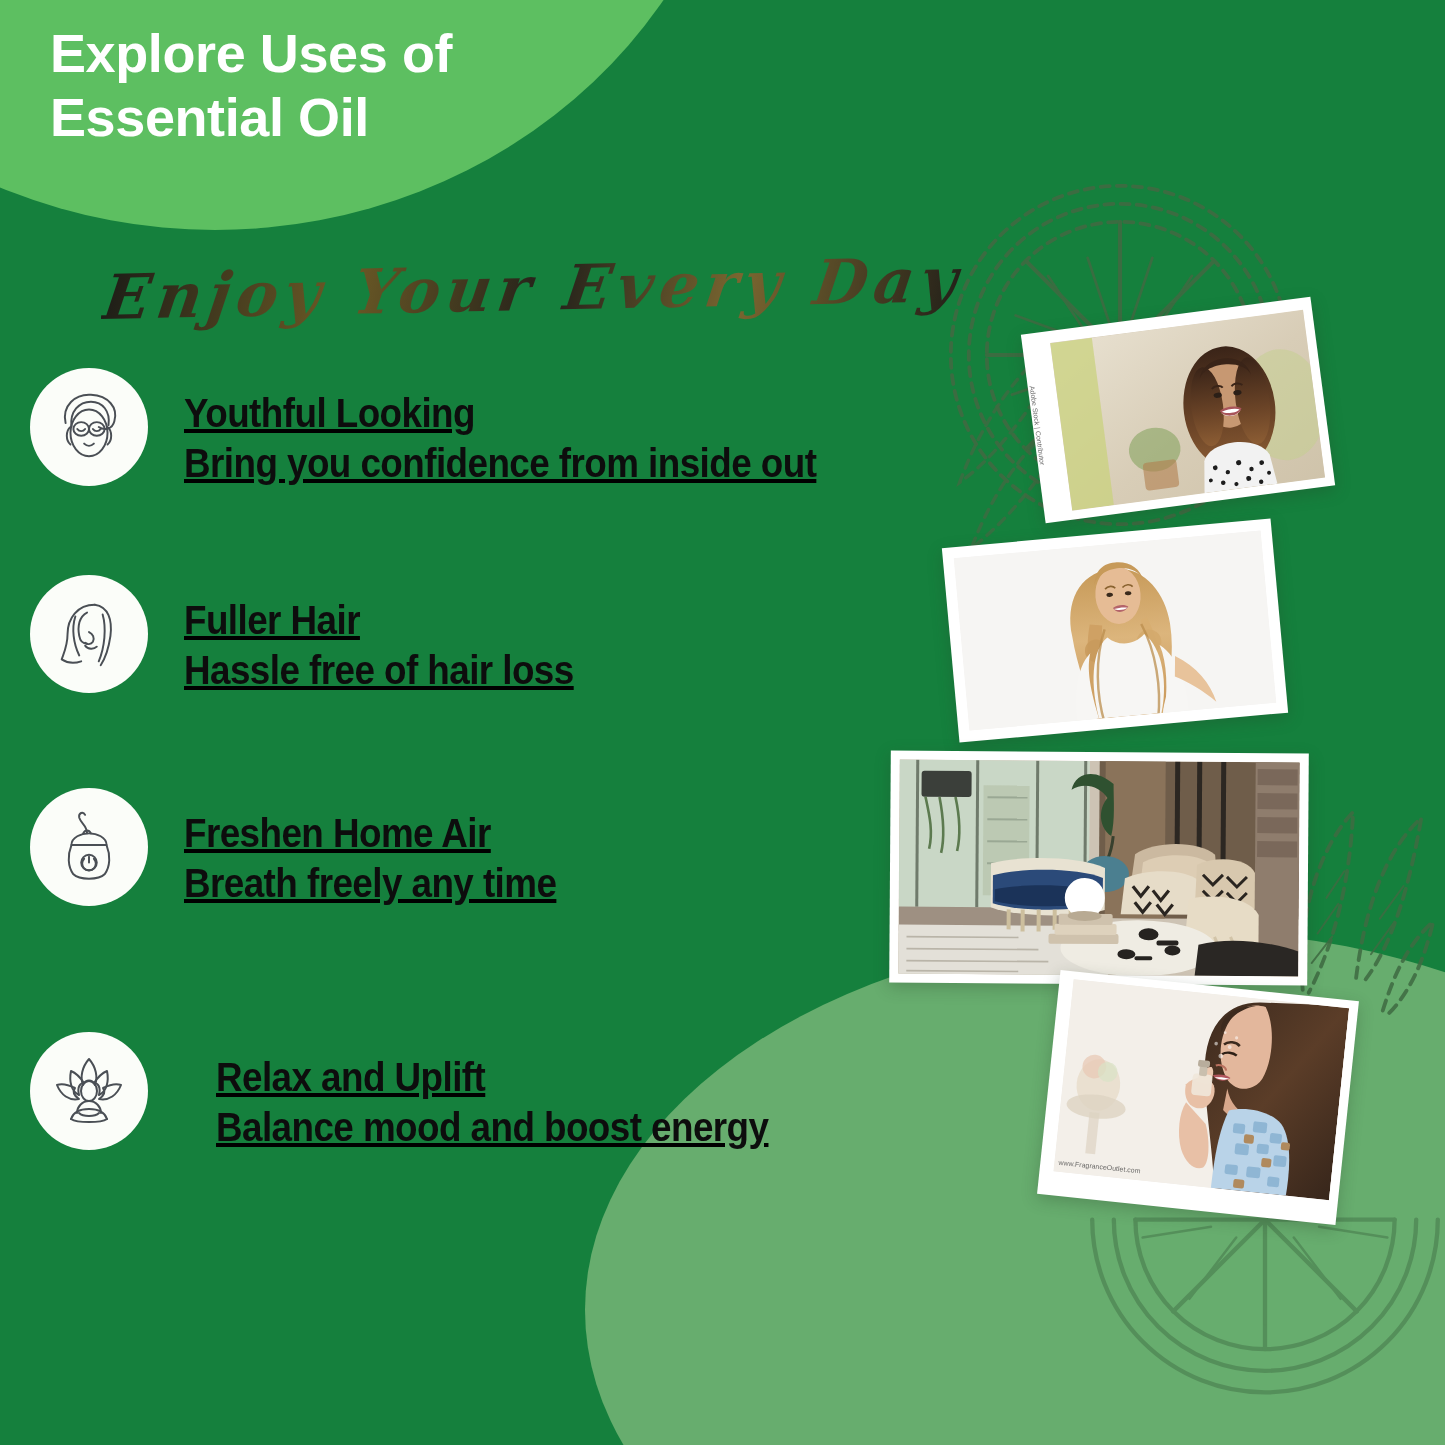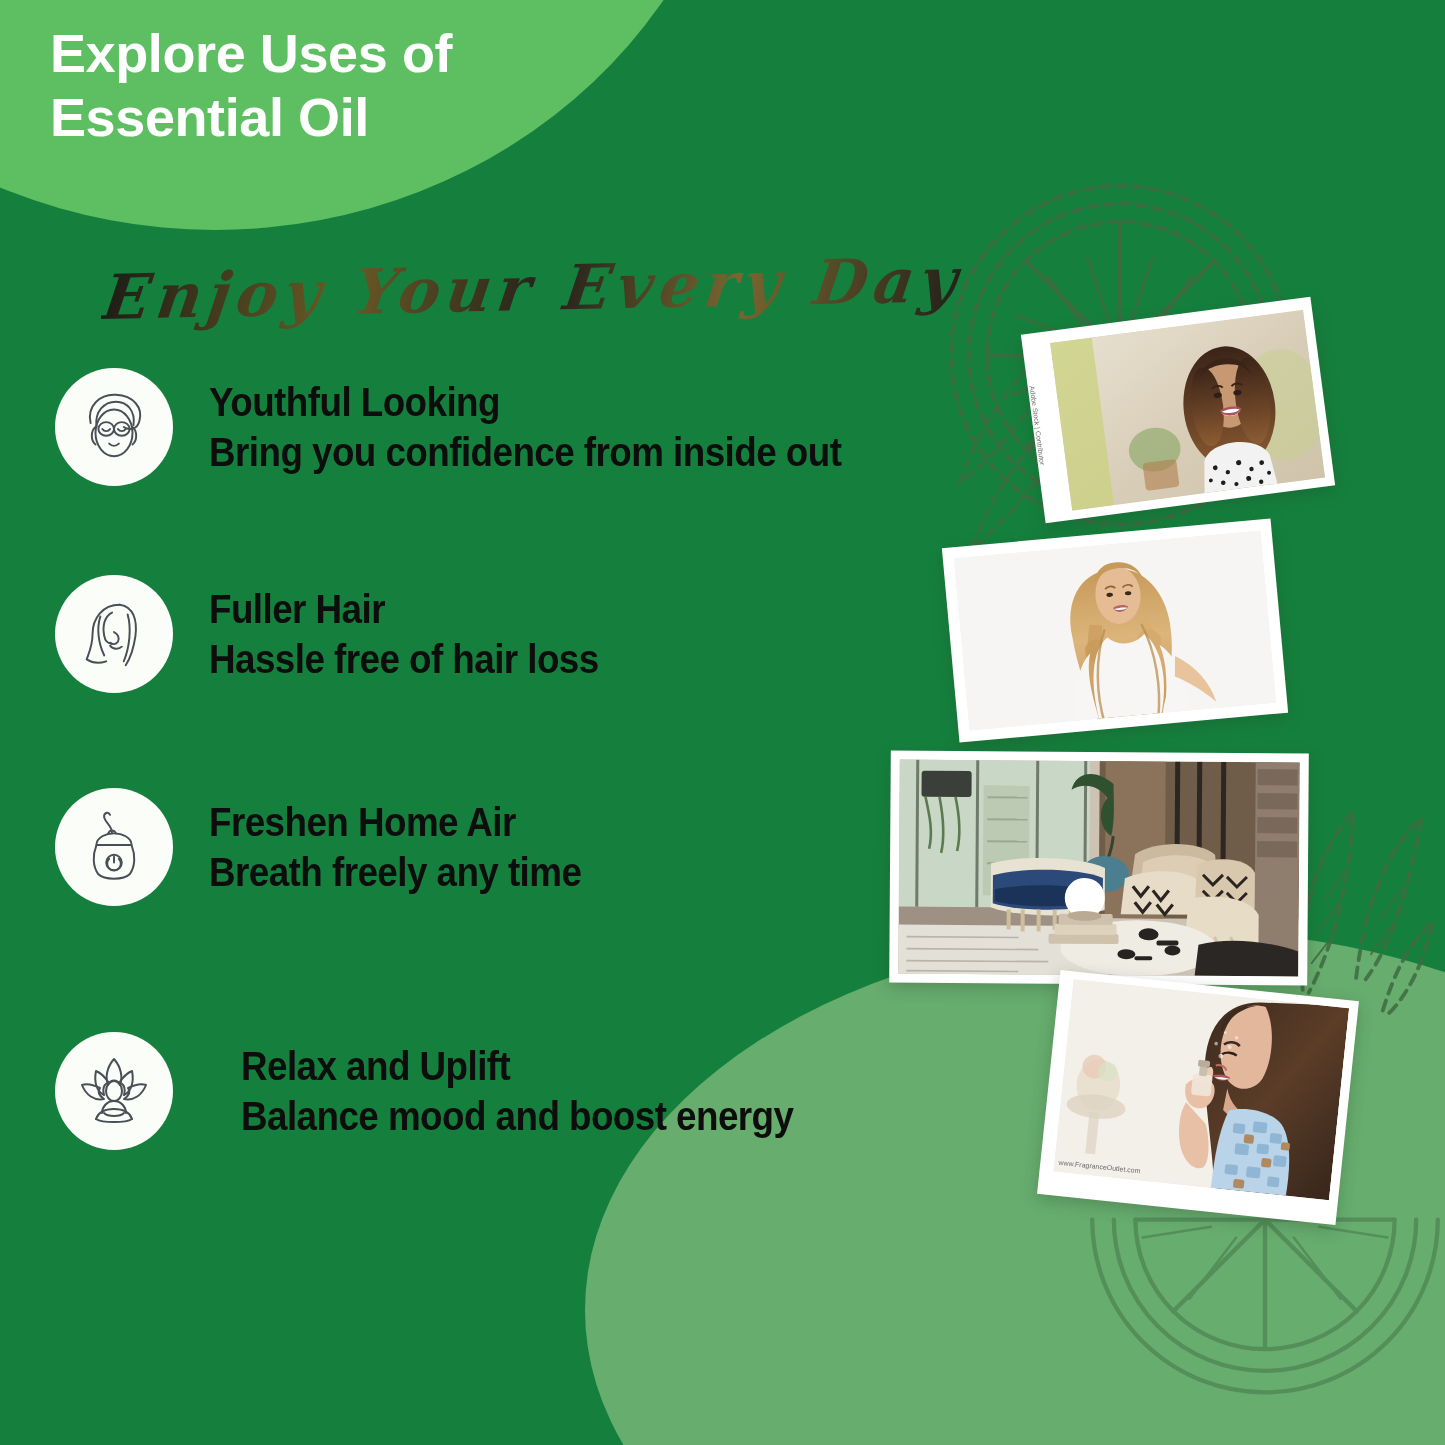--- a/index.html
+++ b/index.html
@@ -45,21 +45,21 @@
     font-weight:600;
     background:linear-gradient(92deg,#1d1d17 0%,#6c5a26 28%,#22201a 52%,#7a6630 74%,#232019 100%);
     -webkit-background-clip:text;
     background-clip:text;
     color:transparent;
     transform:skewX(-9deg) rotate(-1.2deg);
     white-space:nowrap;
   }
 
   
-  .feature{position:absolute;left:55px;display:flex;align-items:center;}
+  .feature{position:absolute;left:30px;display:flex;align-items:flex-end;text-decoration:underline;}
   .f0{top:368px;}
   .f1{top:575px;}
   .f2{top:788px;}
   .f3{top:1032px;gap:32px;}
 
   .ficon{
     width:118px;height:118px;flex:0 0 118px;
     background:#fbfdf9;
     border-radius:50%;
     display:flex;align-items:center;justify-content:center;

